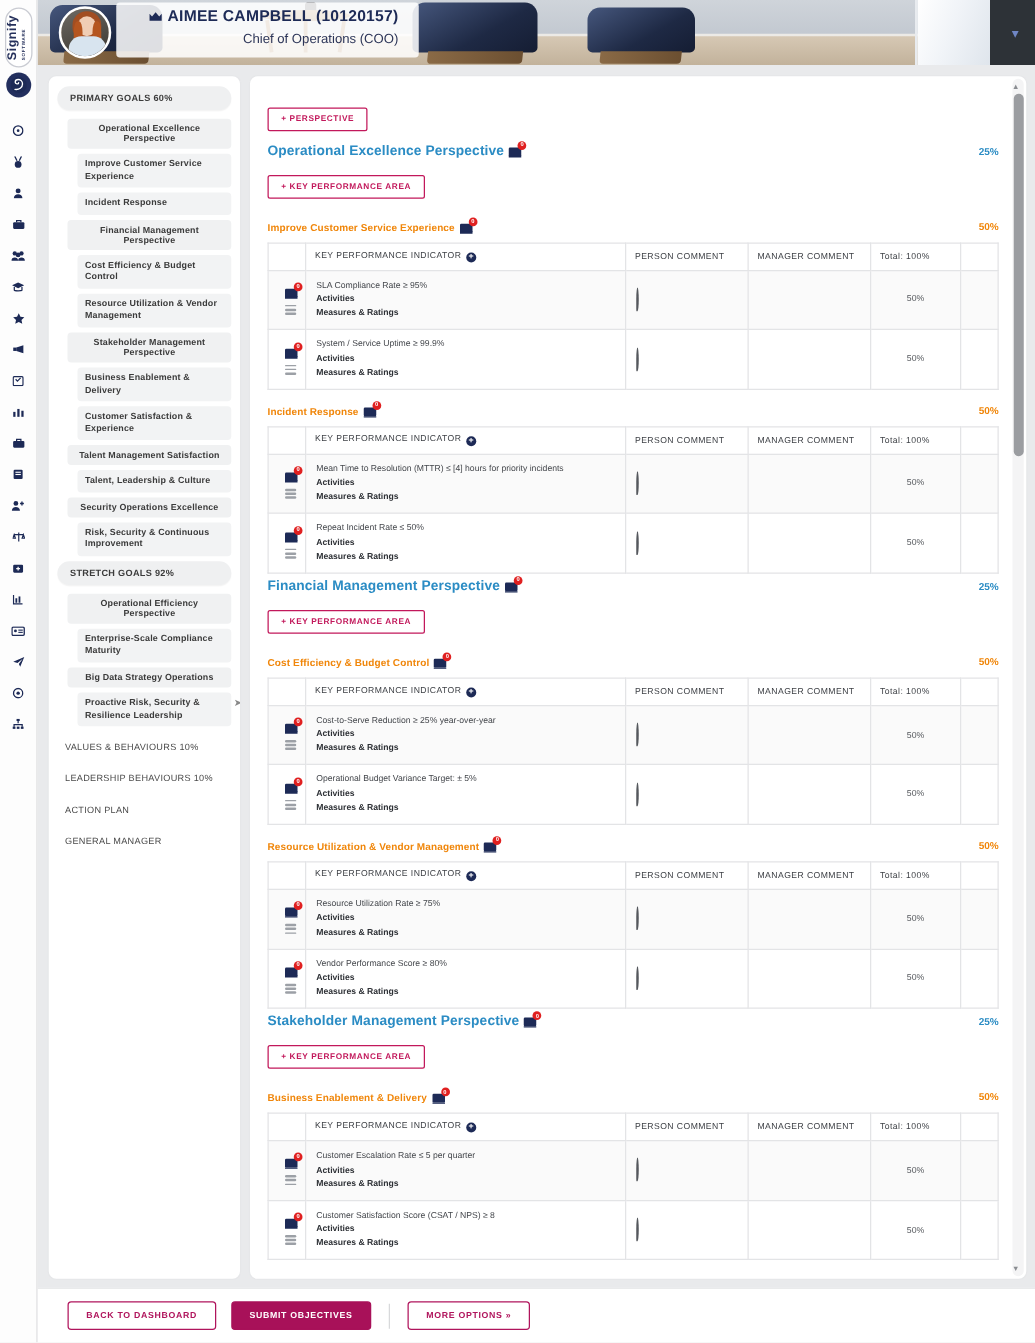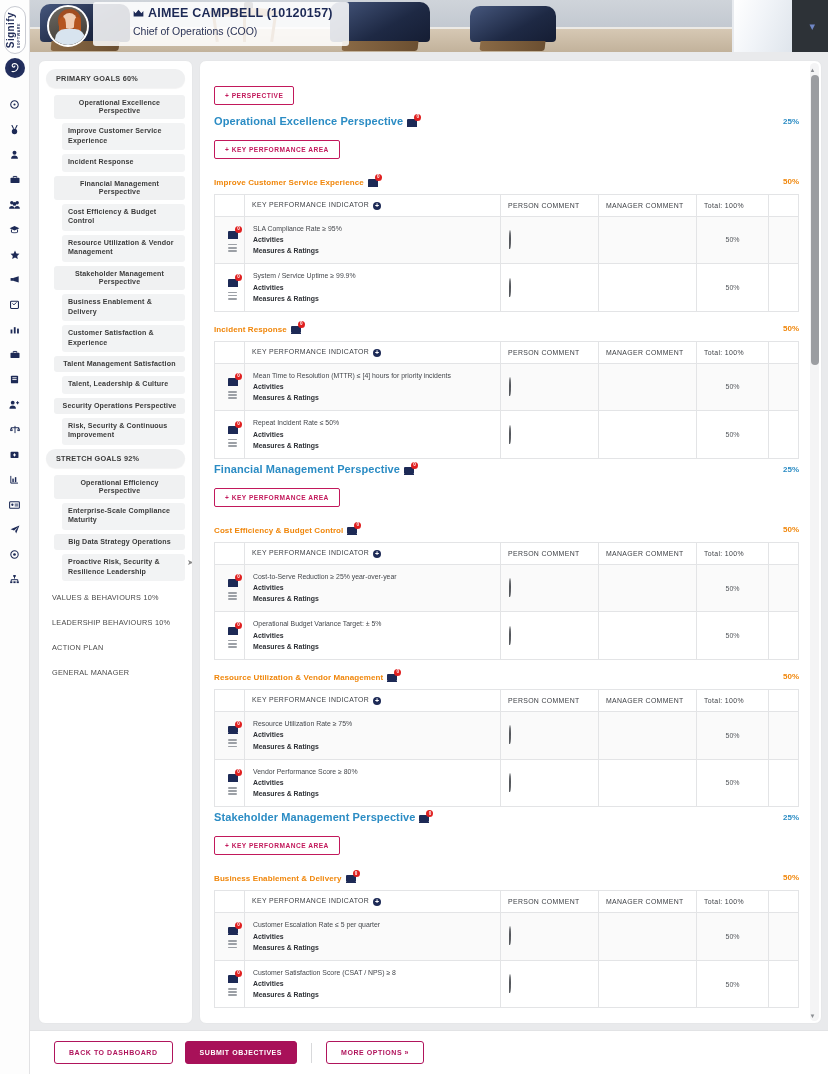--- a/index.html
+++ b/index.html
@@ -76,24 +76,24 @@
     background:linear-gradient(110deg,#ffffff 0%,#f1f4f8 45%,#dfe5ec 100%);
     border-left:2px solid #e8ebef;
   }
   .bn-right { position:absolute; right:0; top:0; bottom:0; width:36px; background:#2d3237; }
   .bn-chevron{ position:absolute; right:13px; top:20px; color:#6f86c4; font-size:11px; }
 
   
   .namecard {
     position:absolute; left:93px; top:2px; height:44px; min-width:200px;
     background:rgba(255,255,255,.86); border-radius:3px;
-    padding:4px 16px 4px 40px; z-index:5;
+    padding:4px 16px 4px 26px; z-index:5;
   }
   .nc-name { font-size:12.5px; font-weight:700; color:#1d2a56; letter-spacing:.2px; white-space:nowrap; }
-  .nc-role { font-size:10.5px; color:#2c3558; margin-top:4px; white-space:nowrap; }
+  .nc-role { font-size:10.5px; color:#2c3558; margin-top:4px; white-space:nowrap;text-align:right; }
   .crown { display:inline-block; margin-right:4px; color:#1d2a56; vertical-align:-1px; }
   .avatar {
     position:absolute; left:47px; top:5px; width:42px; height:42px; border-radius:50%;
     border:2px solid #fff; overflow:hidden; z-index:6;
     background:#cbb9a8;
   }
   .av-bg  { position:absolute; inset:0; background:linear-gradient(160deg,#6e6a64,#3a3630); }
   .av-face{ position:absolute; left:13px; top:6px; width:15px; height:16px; border-radius:50%; background:#f0cdb4; }
   .av-hair{ position:absolute; left:9px; top:2px; width:23px; height:22px; border-radius:50% 50% 40% 40%;
             background:#a24e22; }
@@ -424,21 +424,21 @@
         <div class="nav-kpa">Improve Customer Service Experience</div>
         <div class="nav-kpa">Incident Response</div>
         <div class="nav-persp">Financial Management Perspective</div>
         <div class="nav-kpa">Cost Efficiency &amp; Budget Control</div>
         <div class="nav-kpa">Resource Utilization &amp; Vendor Management</div>
         <div class="nav-persp">Stakeholder Management Perspective</div>
         <div class="nav-kpa">Business Enablement &amp; Delivery</div>
         <div class="nav-kpa">Customer Satisfaction &amp; Experience</div>
         <div class="nav-persp">Talent Management Satisfaction</div>
         <div class="nav-kpa">Talent, Leadership &amp; Culture</div>
-        <div class="nav-persp">Security Operations Perspective</div>
+        <div class="nav-persp">Security Operations Excellence</div>
         <div class="nav-kpa">Risk, Security &amp; Continuous Improvement</div>
         <div class="nav-group-pill">STRETCH GOALS 92%</div>
         <div class="nav-persp">Operational Efficiency Perspective</div>
         <div class="nav-kpa">Enterprise-Scale Compliance Maturity</div>
         <div class="nav-persp">Big Data Strategy Operations</div>
         <div class="nav-kpa">Proactive Risk, Security &amp; Resilience Leadership</div>
         <div class="nav-plain">VALUES &amp; BEHAVIOURS 10%</div>
         <div class="nav-plain">LEADERSHIP BEHAVIOURS 10%</div>
         <div class="nav-plain">ACTION PLAN</div>
         <div class="nav-plain">GENERAL MANAGER</div>

